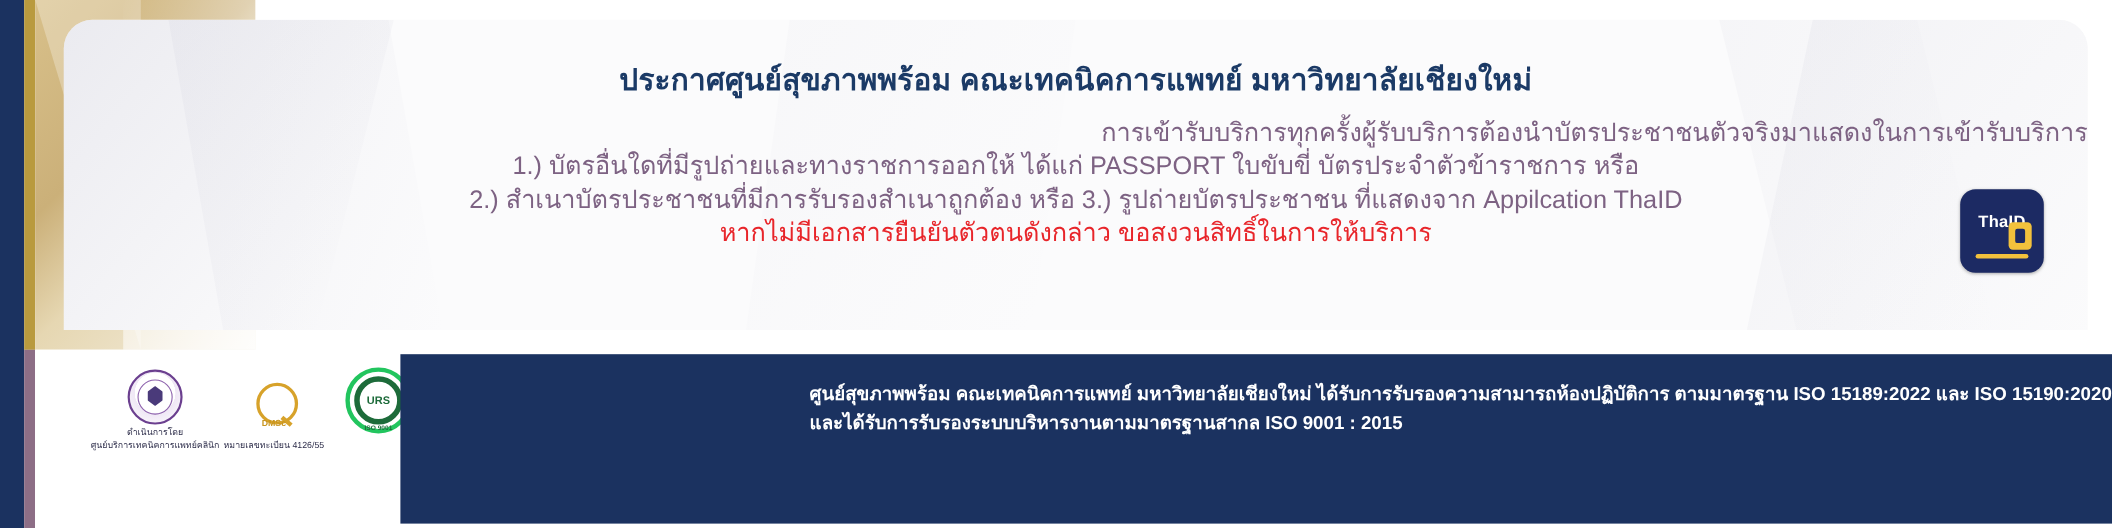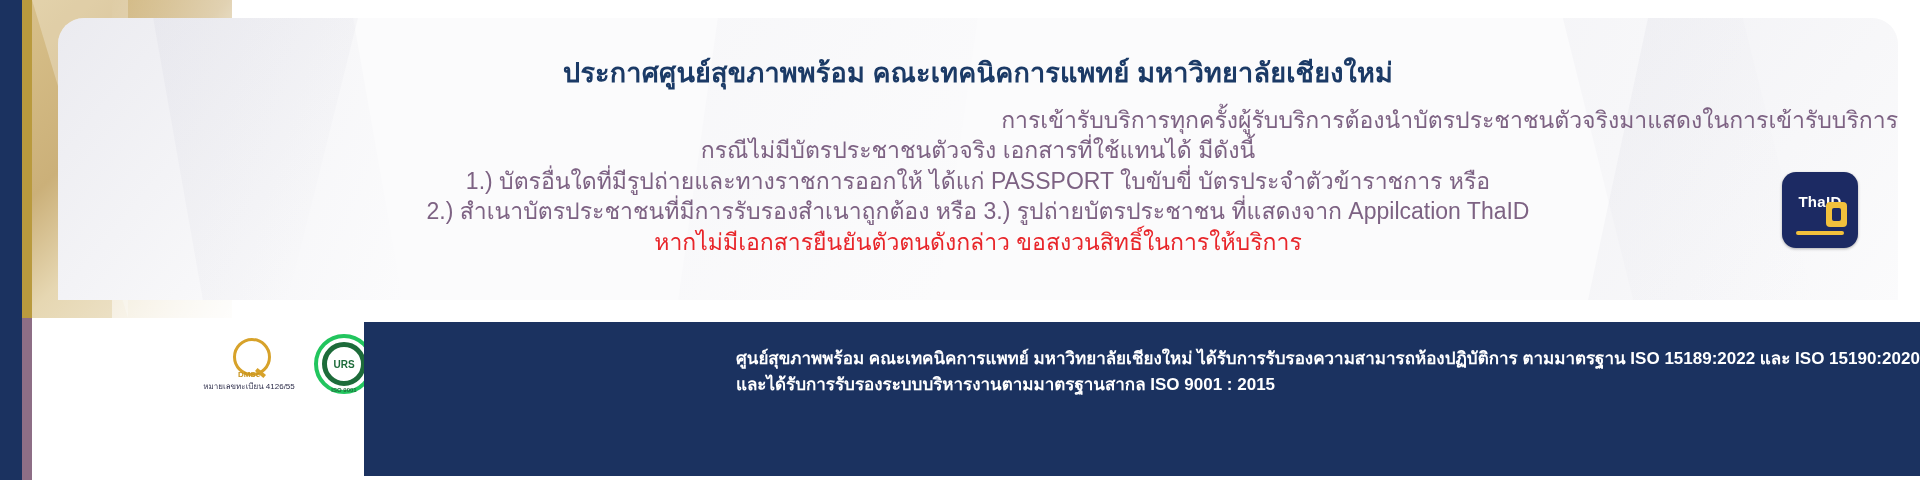--- a/index.html
+++ b/index.html
@@ -109,21 +109,21 @@
     content:"";position:absolute;left:7px;top:7px;right:7px;bottom:7px;border-radius:50%;
     border:1px solid #8e63ad;
   }
   .seal1:after{
     content:"";position:absolute;left:50%;top:13px;margin-left:-7px;width:14px;height:18px;
     background:#4a3a7a;clip-path:polygon(50% 0,100% 28%,100% 72%,50% 100%,0 72%,0 28%);
   }
 
   .lg2{left:118px;top:4px;width:98px;}
   .seal2{
-    width:44px;height:44px;border-radius:50%;margin:0 auto;position:relative;text-decoration:underline;
+    width:44px;height:44px;border-radius:50%;margin:10px auto;position:relative;text-decoration:underline;
   }
   .seal2-q{
     position:absolute;left:50%;top:2px;margin-left:-16px;width:32px;height:32px;border-radius:50%;
     border:3px solid #d7a22a;
   }
   .seal2-q:after{
     content:"";position:absolute;right:2px;bottom:-2px;width:11px;height:4px;background:#d7a22a;
     transform:rotate(40deg);
   }
   .seal2-t{
@@ -165,40 +165,44 @@
     <div class="facet f2"></div>
     <div class="facet f5"></div>
     <div class="facet f3"></div>
     <div class="facet f4"></div>
 
     <div class="card-inner">
       <div class="text-wrap">
         <div class="title-line t1">ประกาศศูนย์สุขภาพพร้อม คณะเทคนิคการแพทย์ มหาวิทยาลัยเชียงใหม่</div>
 
         <div class="body-line sp-top">การเข้ารับบริการทุกครั้งผู้รับบริการต้องนำบัตรประชาชนตัวจริงมาแสดงในการเข้ารับบริการ</div>
-        <div class="body-line">กรณีไม่มีบัตรประชาชนตัวจริง เอกสารที่ใช้แทนได้ มีดังนี้</div>
         <div class="body-line">1.)  บัตรอื่นใดที่มีรูปถ่ายและทางราชการออกให้ ได้แก่ PASSPORT ใบขับขี่ บัตรประจำตัวข้าราชการ หรือ</div>
         <div class="body-line">2.)  สำเนาบัตรประชาชนที่มีการรับรองสำเนาถูกต้อง   หรือ   3.) รูปถ่ายบัตรประชาชน ที่แสดงจาก Appilcation ThaID</div>
         <div class="warn-line">หากไม่มีเอกสารยืนยันตัวตนดังกล่าว ขอสงวนสิทธิ์ในการให้บริการ</div>
       </div>
     </div>
   </div>
 
   <div class="thaid">
     <div class="thaid-in">
       <div class="thaid-txt">ThaID</div>
       <div class="thaid-d"></div>
       <div class="thaid-bar"></div>
     </div>
   </div>
 
   <div class="footer">
     <div class="footer-white">
       <div class="logos">
 
+        <div class="logo lg1">
+          <div class="seal1"></div>
+          <div class="logo-cap">ดำเนินการโดย</div>
+          <div class="logo-cap">ศูนย์บริการเทคนิคการแพทย์คลินิก</div>
+        </div>
 
         <div class="logo lg2">
           <div class="seal2">
             <div class="seal2-q"></div>
             <div class="seal2-t">DMSc</div>
           </div>
           <div class="logo-cap">หมายเลขทะเบียน 4126/55</div>
         </div>
 
         <div class="logo lg3">

